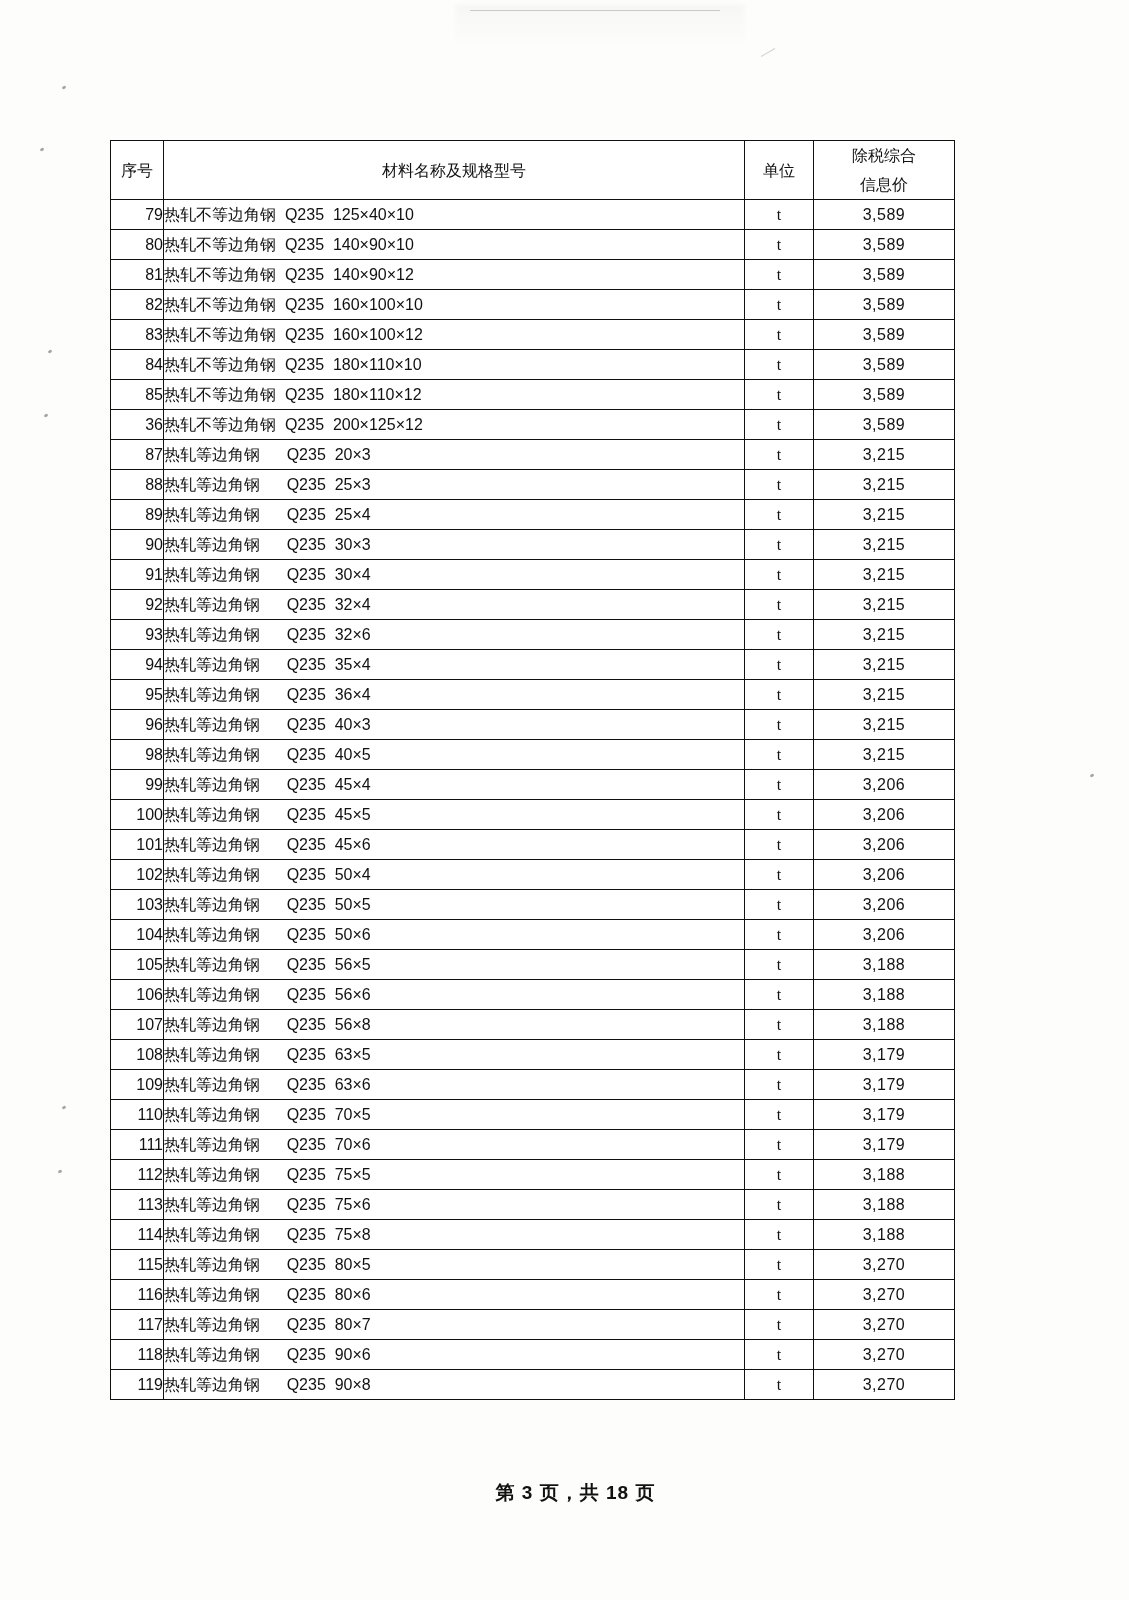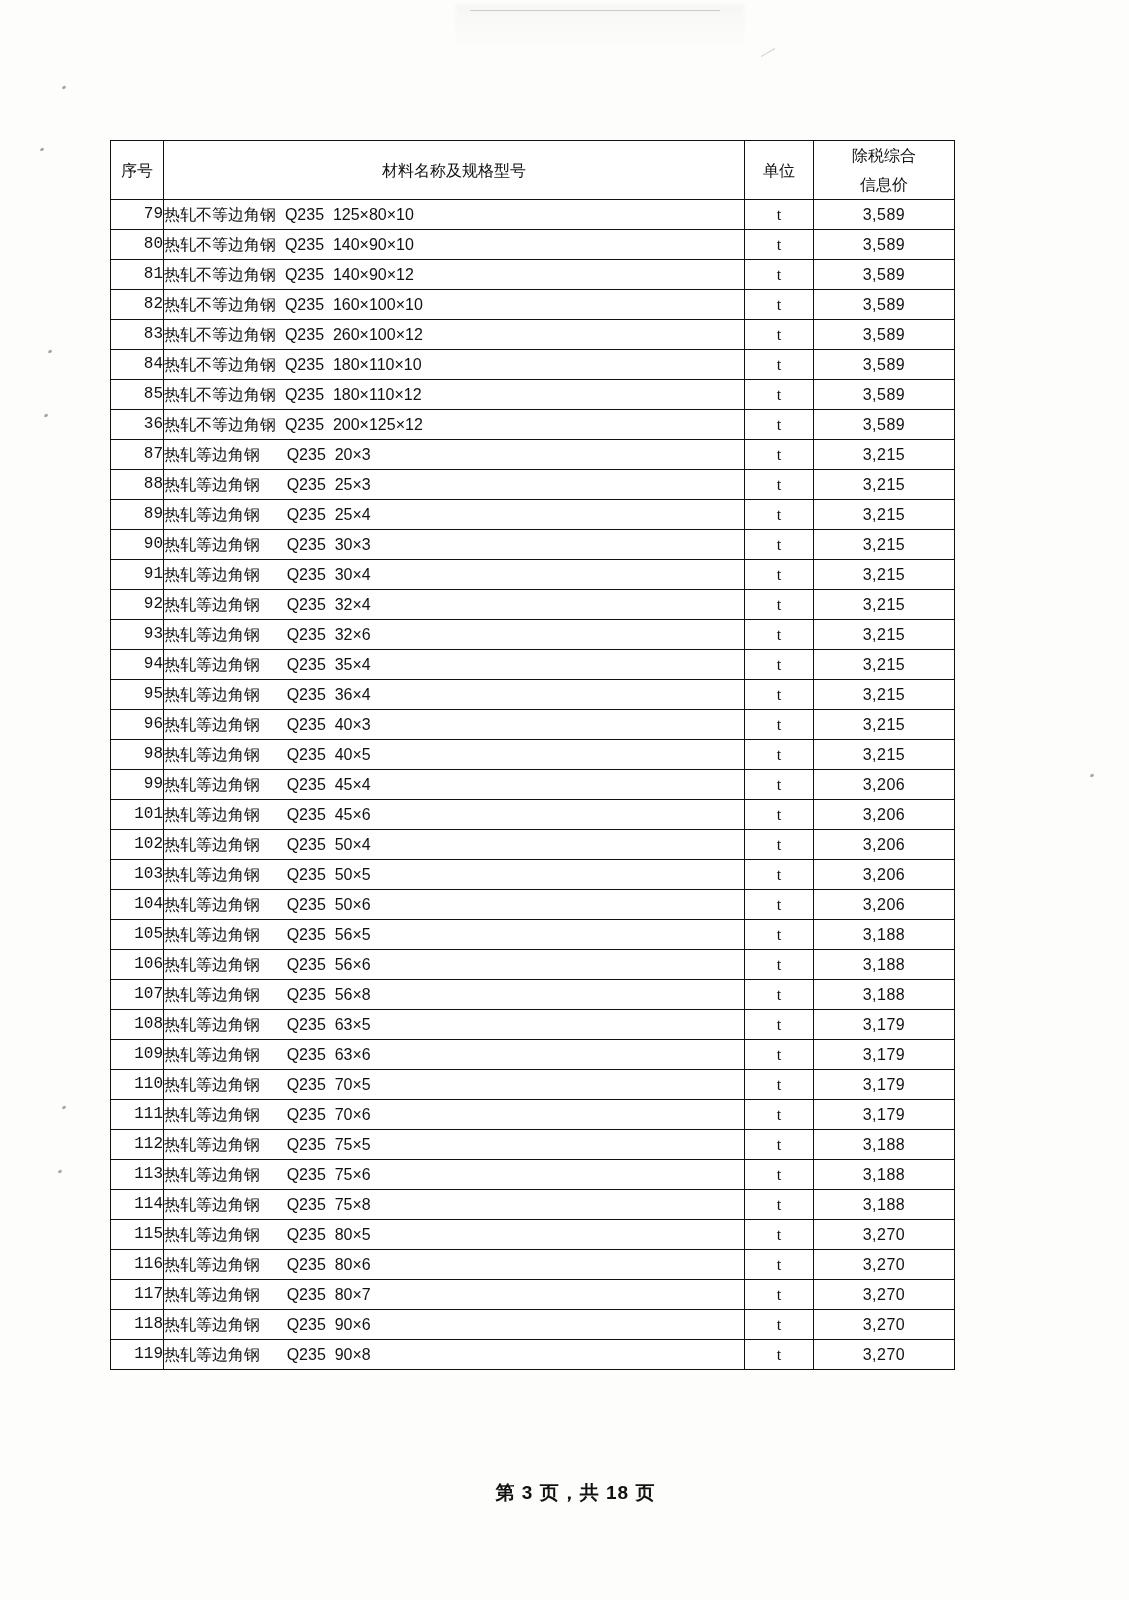--- a/index.html
+++ b/index.html
@@ -72,21 +72,21 @@
     line-height: 22px;
   }
   th.h-no   { width: 52px; }
   th.h-name { width: 580px; }
   th.h-unit { width: 68px; margin-top: 12px; }
   th.h-price{ width: 140px; }
 
   td.c-no {
     text-align: right;
     padding-right: 3px;
-    font-family: Liberation Mono, monospace;
+    font-family: Liberation Sans, sans-serif;
   }
   td.c-name {
     text-align: left;
     padding-left: 4px;
     font-family: "Liberation Sans", "DejaVu Sans", sans-serif;
     font-size: 15.5px;
     white-space: pre;
   }
   td.c-unit {
     text-align: center;
@@ -134,21 +134,21 @@
         <th class="h-unit">单位</th>
         <th class="h-price">
           <span>除税综合</span><br>
           <span>信息价</span>
         </th>
       </tr>
     </thead>
     <tbody id="table-body">
         <tr>
           <td class="c-no">79</td>
-          <td class="c-name">热轧不等边角钢  Q235  125×80×10</td>
+          <td class="c-name">热轧不等边角钢  Q235  125×40×10</td>
           <td class="c-unit">t</td>
           <td class="c-price">3,589</td>
         </tr>
         <tr>
           <td class="c-no">80</td>
           <td class="c-name">热轧不等边角钢  Q235  140×90×10</td>
           <td class="c-unit">t</td>
           <td class="c-price">3,589</td>
         </tr>
         <tr>
@@ -158,21 +158,21 @@
           <td class="c-price">3,589</td>
         </tr>
         <tr>
           <td class="c-no">82</td>
           <td class="c-name">热轧不等边角钢  Q235  160×100×10</td>
           <td class="c-unit">t</td>
           <td class="c-price">3,589</td>
         </tr>
         <tr>
           <td class="c-no">83</td>
-          <td class="c-name">热轧不等边角钢  Q235  260×100×12</td>
+          <td class="c-name">热轧不等边角钢  Q235  160×100×12</td>
           <td class="c-unit">t</td>
           <td class="c-price">3,589</td>
         </tr>
         <tr>
           <td class="c-no">84</td>
           <td class="c-name">热轧不等边角钢  Q235  180×110×10</td>
           <td class="c-unit">t</td>
           <td class="c-price">3,589</td>
         </tr>
         <tr>
@@ -253,20 +253,26 @@
           <td class="c-unit">t</td>
           <td class="c-price">3,215</td>
         </tr>
         <tr>
           <td class="c-no">99</td>
           <td class="c-name">热轧等边角钢      Q235  45×4</td>
           <td class="c-unit">t</td>
           <td class="c-price">3,206</td>
         </tr>
         <tr>
+          <td class="c-no">100</td>
+          <td class="c-name">热轧等边角钢      Q235  45×5</td>
+          <td class="c-unit">t</td>
+          <td class="c-price">3,206</td>
+        </tr>
+        <tr>
           <td class="c-no">101</td>
           <td class="c-name">热轧等边角钢      Q235  45×6</td>
           <td class="c-unit">t</td>
           <td class="c-price">3,206</td>
         </tr>
         <tr>
           <td class="c-no">102</td>
           <td class="c-name">热轧等边角钢      Q235  50×4</td>
           <td class="c-unit">t</td>
           <td class="c-price">3,206</td>

